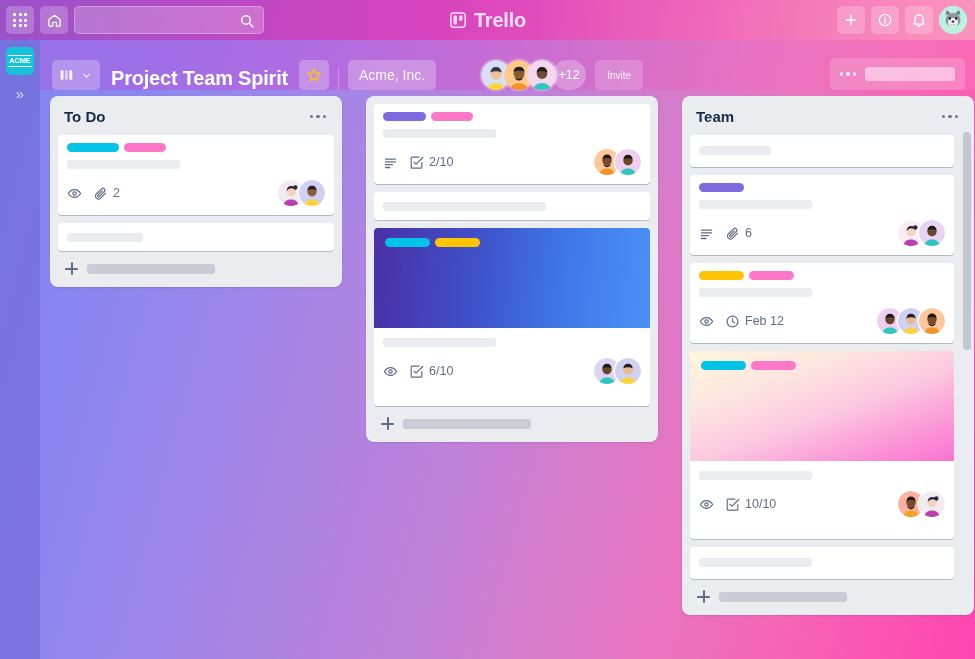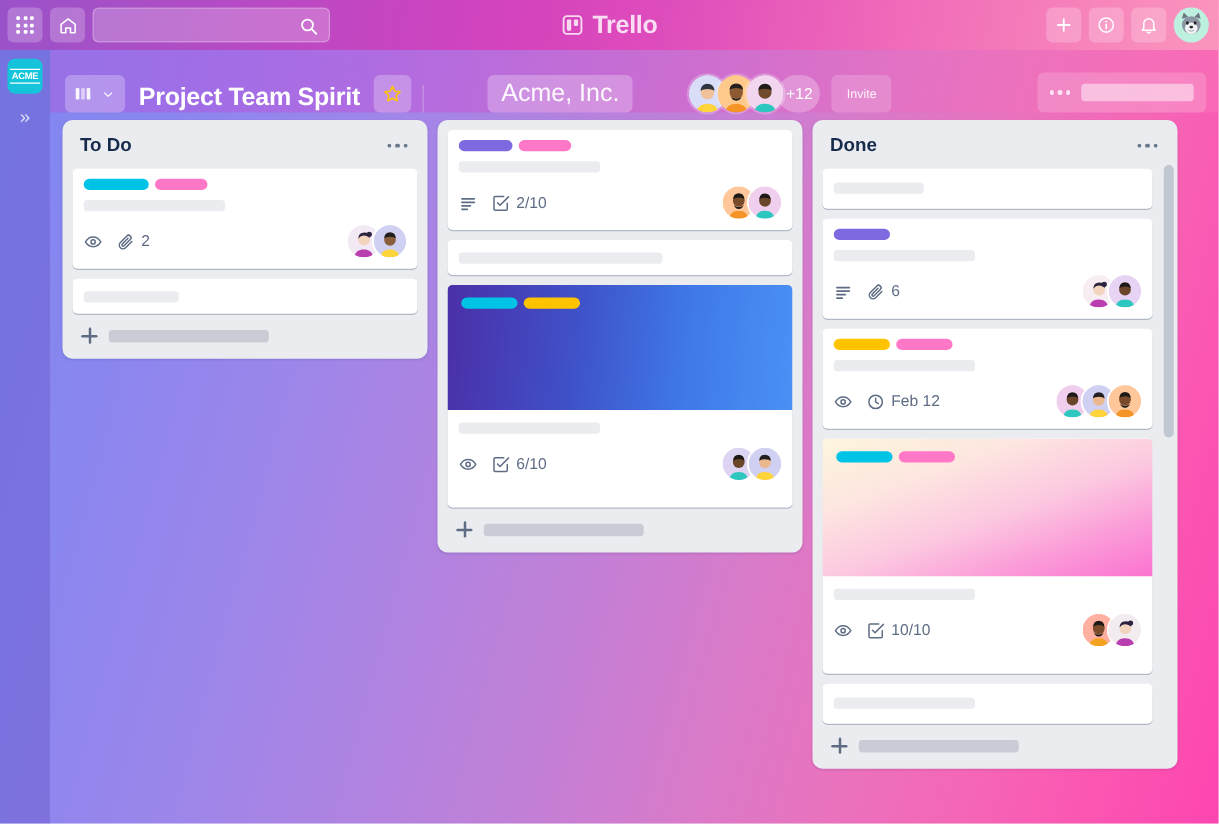--- a/index.html
+++ b/index.html
@@ -139,21 +139,21 @@
     color: #ffffff;
     font-size: 20px;
     font-weight: bold;
     letter-spacing: -0.2px;
     white-space: nowrap;
     padding-left: 2px;
     padding-right: 2px;
   }
   .bb-star { width: 30px; justify-content: center; }
   .bb-sep { width: 1px; height: 22px; background: rgba(255,255,255,0.28); }
-  .bb-org { padding: 0 11px; font-size: 20px; color: rgba(255,255,255,0.95); margin-left: 42px; }
+  .bb-org { padding: 0 11px; font-size: 14px; color: rgba(255,255,255,0.95); }
   .bb-invite { padding: 0 12px; font-size: 10px; color: rgba(255,255,255,0.9); background: rgba(255,255,255,0.18); }
 
   .member-stack { display: flex; align-items: center; margin-left: 36px; }
   .member-stack .av {
     width: 30px; height: 30px; border-radius: 50%;
     margin-left: -7px;
     overflow: hidden; position: relative;
     box-shadow: 0 0 0 1.5px rgba(255,255,255,0.25);
     cursor: pointer;
   }
@@ -206,21 +206,21 @@
     cursor: pointer; line-height: 1;
   }
 
   
   .canvas {
     position: absolute;
     top: 90px; left: 40px;
     width: 790px; height: 569px;
     display: flex;
     align-items: flex-start;
-    gap: 8px;
+    gap: 24px;
     padding: 6px 0 0 10px;
   }
 
   .list {
     width: 292px;
     background: #ebecf0;
     border-radius: 8px;
     padding: 8px 8px 6px 8px;
     flex: none;
     box-shadow: 0 1px 2px rgba(9,30,66,0.12);
@@ -604,21 +604,21 @@
 
       </div>
       <div class="add-card">
         <span class="plus"></span>
         <span class="add-ghost"></span>
       </div>
     </div>
 
     <div class="list" style="padding-right:20px">
       <div class="list-head">
-        <span class="list-title">Done</span>
+        <span class="list-title">Team</span>
         <span class="list-dots" style="margin-right:-12px">
             <i></i>
             <i></i>
             <i></i>
           </span>
       </div>
       <div class="cards">
 
         <div class="card" style="padding-top:11px;padding-bottom:12px">
           <div class="ghost-line" style="width:72px"></div>

